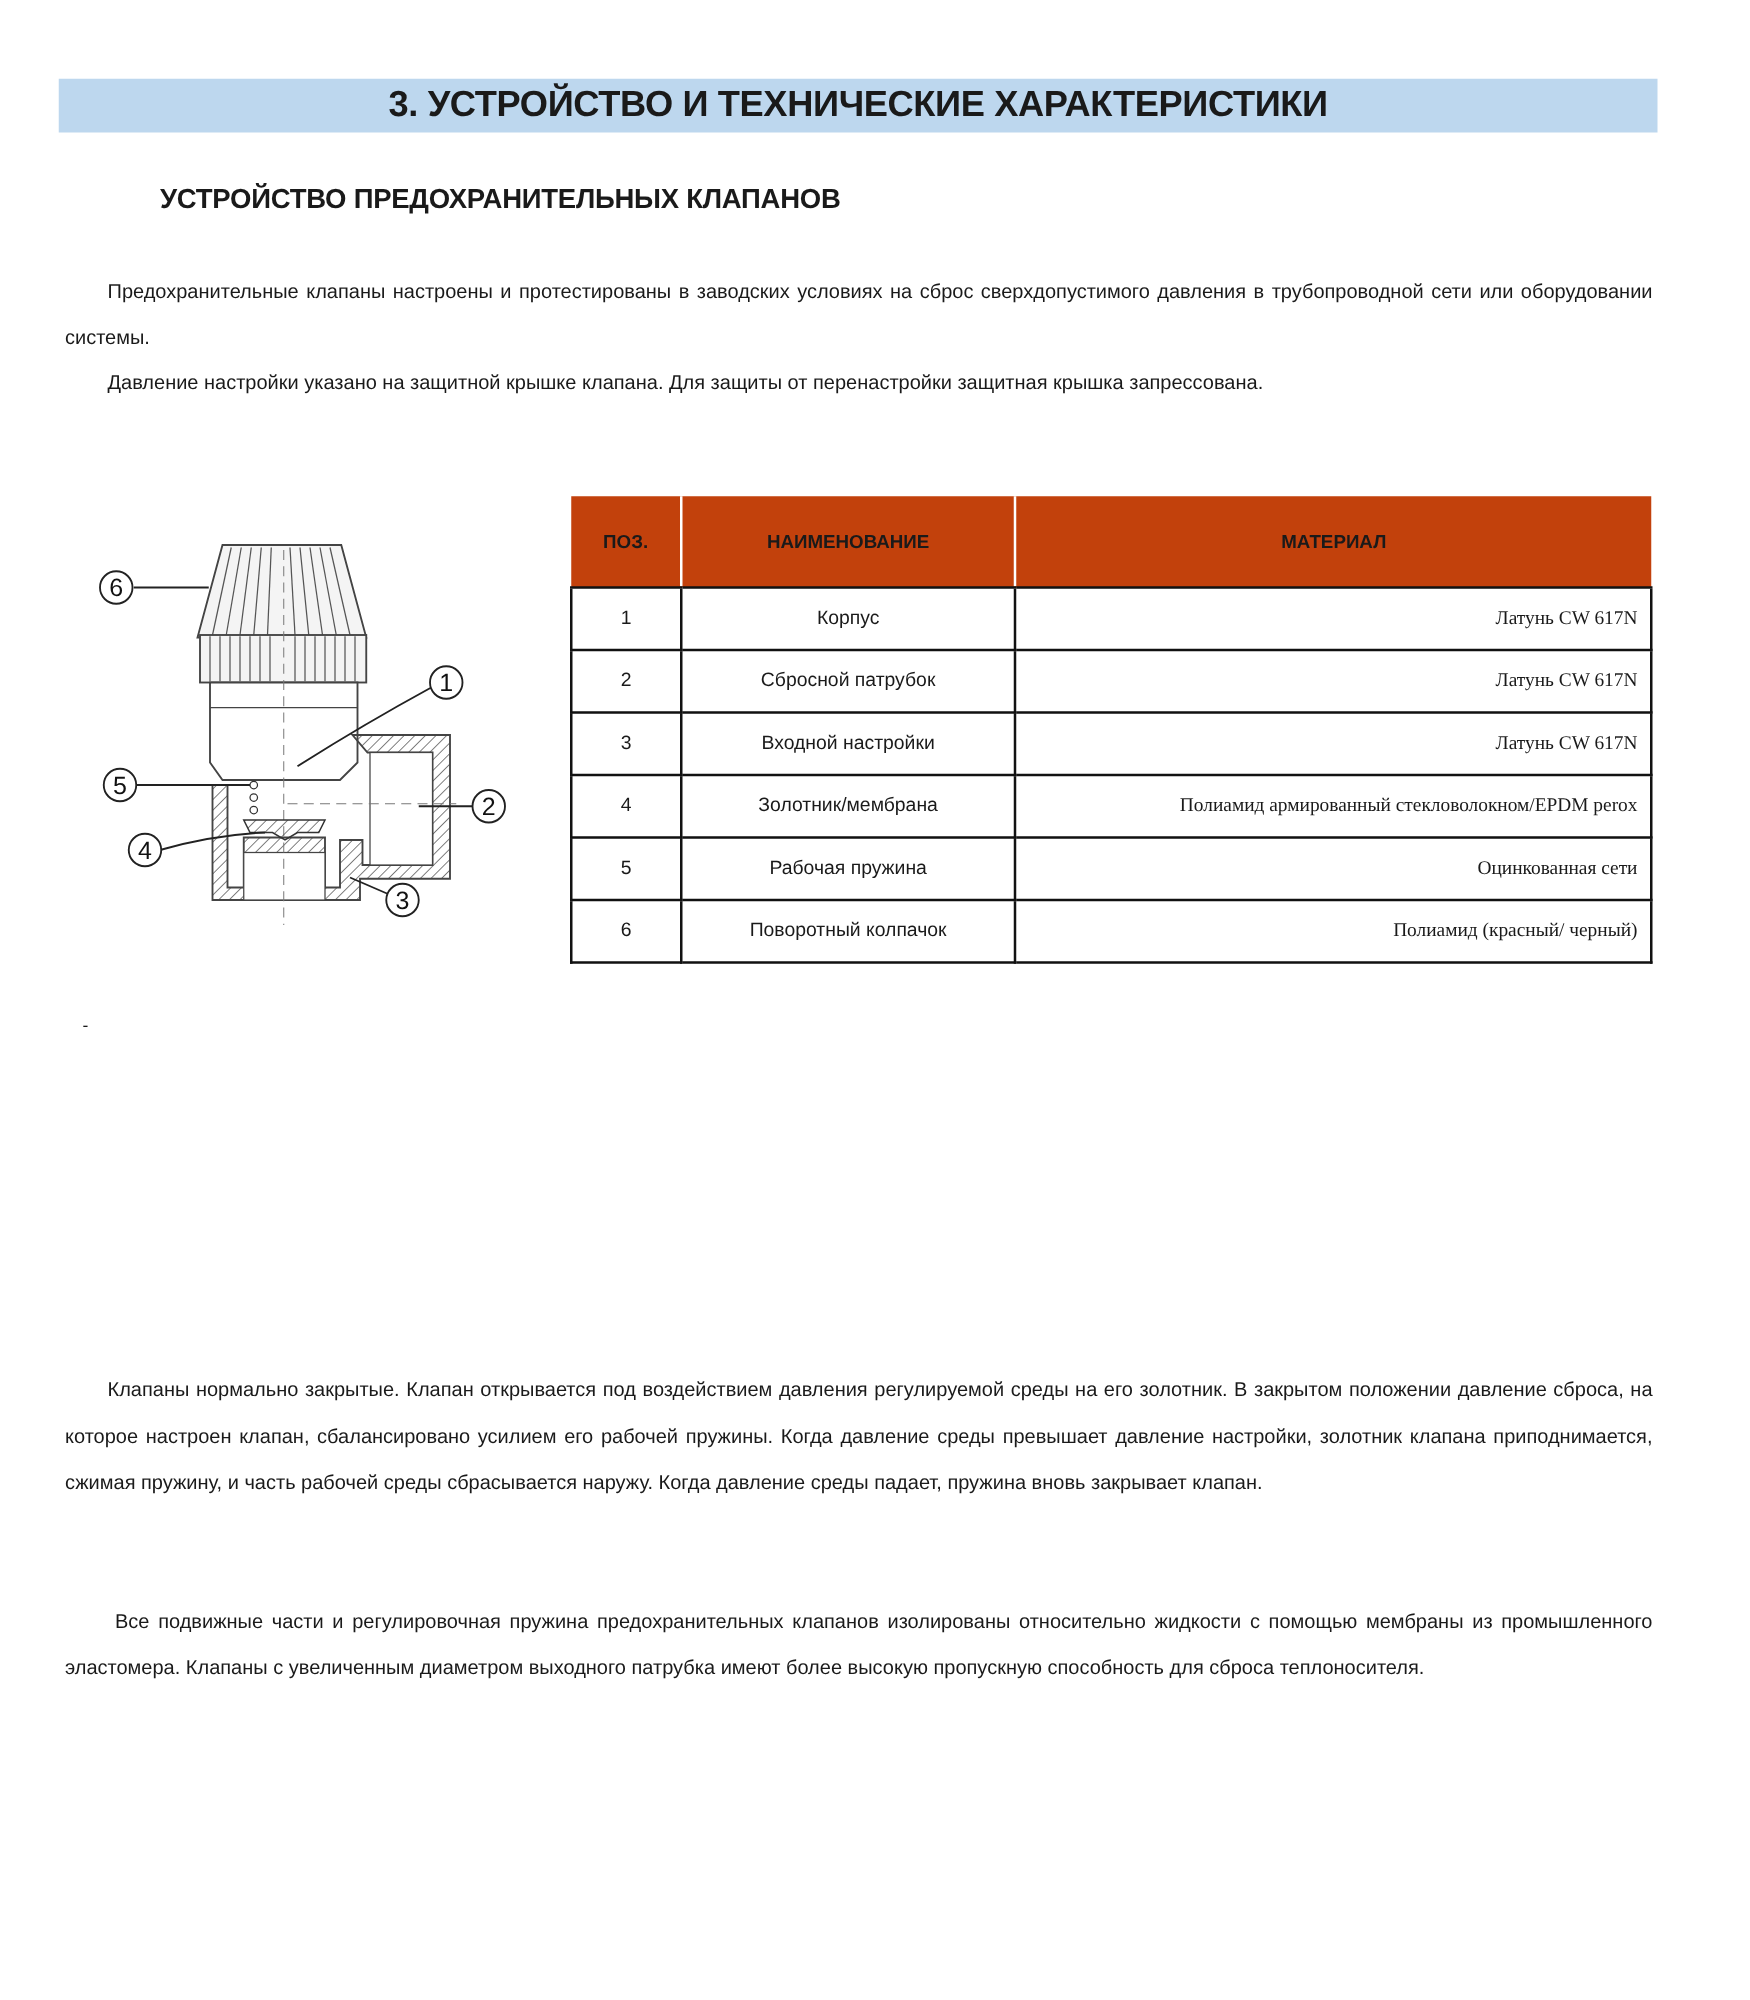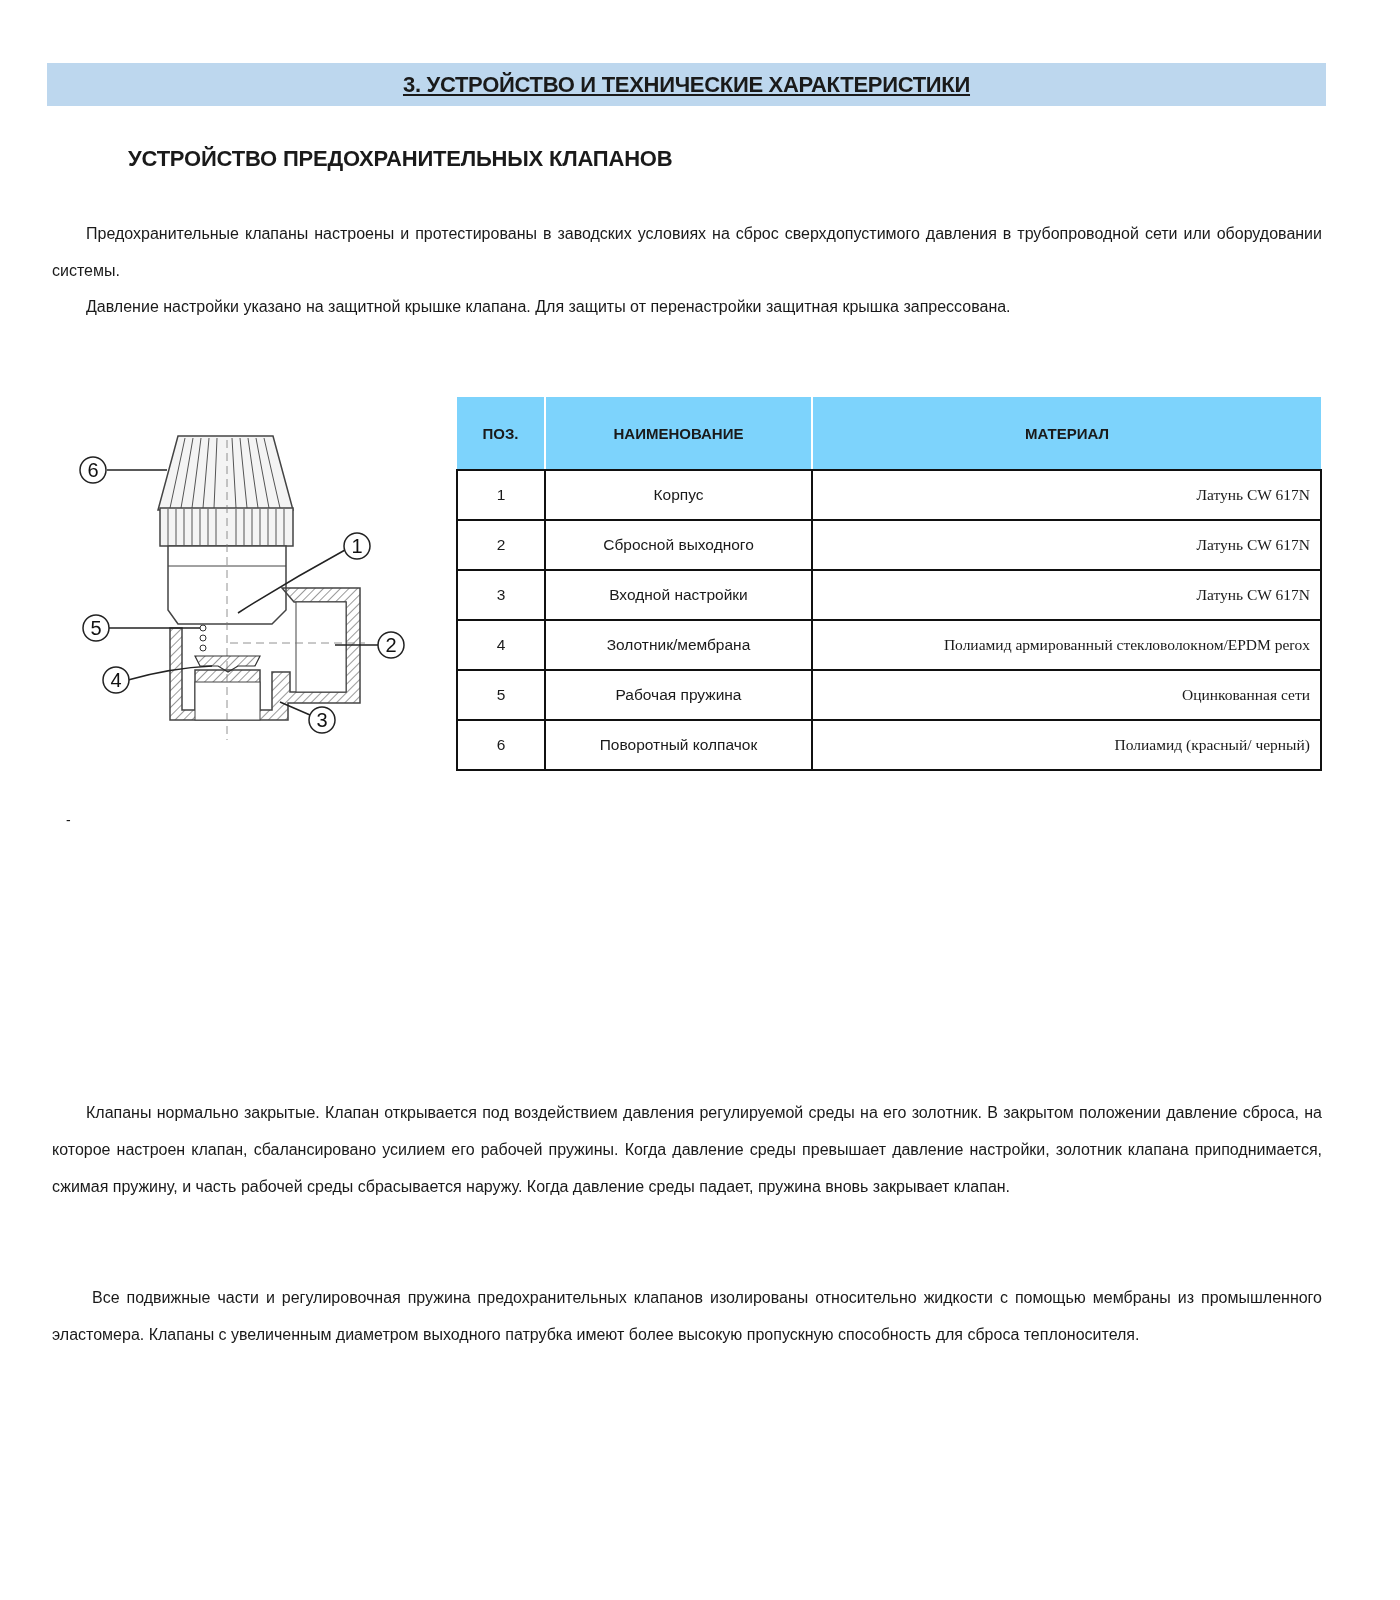--- a/index.html
+++ b/index.html
@@ -1,34 +1,34 @@
 <!DOCTYPE html>
 <html><head>
 <meta charset="utf-8">
 <style>
   html, body { margin: 0; padding: 0; background: #ffffff; }
   body { width: 1400px; height: 1600px; position: relative; overflow: hidden;
          font-family: "Liberation Sans", "DejaVu Sans", sans-serif; color: #1a1a1a; }
   .section-band { position: absolute; left: 47px; top: 63px; width: 1279px; height: 43px;
                   background: #bdd7ee; display: flex; align-items: center; justify-content: center; }
-  .section-band h1 { margin: 0; font-size: 22px; font-weight: bold; letter-spacing: -0.3px; color: #1a1a1a; text-decoration: underline; }
+  .section-band h1 { margin: 0; font-size: 29px; font-weight: bold; letter-spacing: -0.3px; color: #1a1a1a; }
   .subheading { position: absolute; left: 128px; top: 146px; margin: 0; font-size: 22px; font-weight: bold; letter-spacing: -0.2px; }
   .para { position: absolute; left: 52px; width: 1270px; margin: 0; font-size: 16px; line-height: 36.8px;
           text-align: justify; text-indent: 34px; }
   .p1 { top: 216px; }
   .p2 { top: 289px; }
   .p3 { top: 1095px; }
   .p4 { top: 1280px; text-indent: 40px; }
   .dash { position: absolute; left: 66px; top: 812px; font-size: 14px; }
 
   .diagram { position: absolute; left: 60px; top: 410px; width: 360px; height: 340px; }
 
   table.parts { position: absolute; left: 456px; top: 397px; width: 866px; border-collapse: collapse;
                 font-size: 15.5px; }
-  table.parts th { background: #7dd3fc; height: 72px; font-weight: bold; font-size: 15px;
+  table.parts th { background: #c2410c; height: 72px; font-weight: bold; font-size: 15px;
                    border-left: 2px solid #ffffff; border-bottom: 2px solid #111; padding: 0; }
   table.parts th:first-child { border-left: none; }
   table.parts td { border: 2px solid #111; height: 48px; padding: 0 10px; }
   table.parts td.pos { text-align: center; width: 66px; }
   table.parts td.name { width: 245px; text-align: center; }
   table.parts td.mat { text-align: right; font-family: Liberation Serif, serif; }
 </style>
 </head>
 <body>
 
@@ -141,21 +141,21 @@
     </tr>
   </thead>
   <tbody>
     <tr>
       <td class="pos">1</td>
       <td class="name">Корпус</td>
       <td class="mat">Латунь CW 617N</td>
     </tr>
     <tr>
       <td class="pos">2</td>
-      <td class="name">Сбросной выходного</td>
+      <td class="name">Сбросной патрубок</td>
       <td class="mat">Латунь CW 617N</td>
     </tr>
     <tr>
       <td class="pos">3</td>
       <td class="name">Входной настройки</td>
       <td class="mat">Латунь CW 617N</td>
     </tr>
     <tr>
       <td class="pos">4</td>
       <td class="name">Золотник/мембрана</td>

